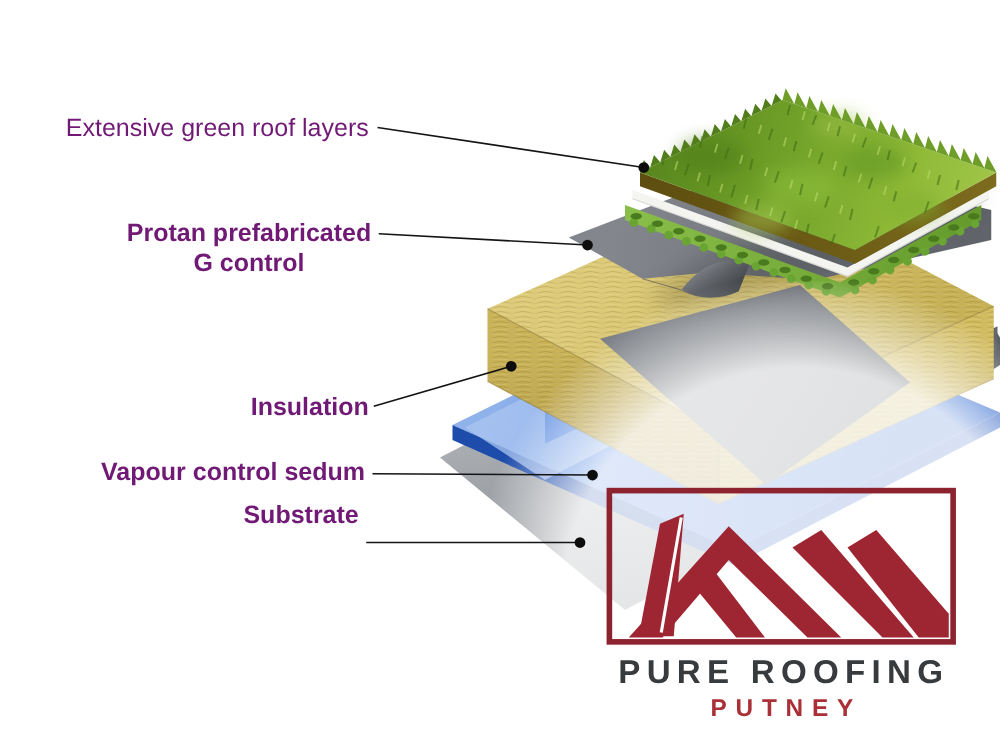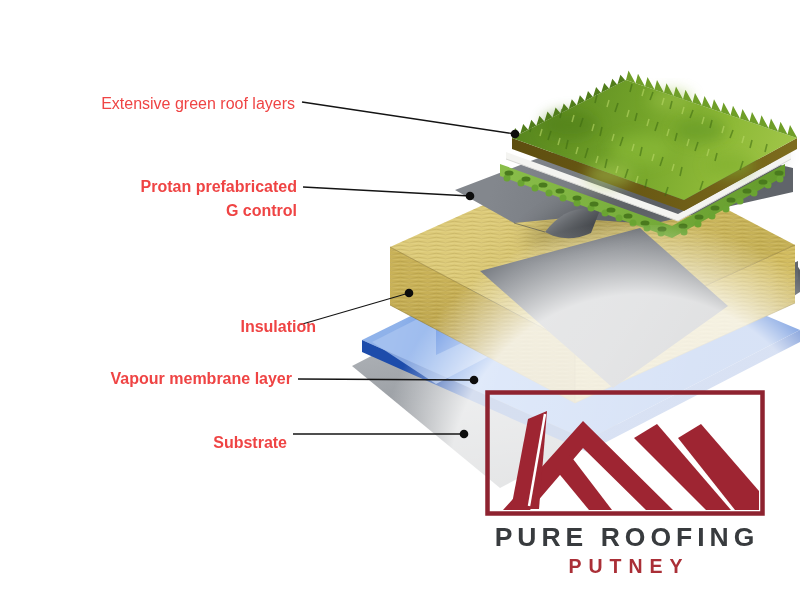--- a/index.html
+++ b/index.html
@@ -1,25 +1,25 @@
 <!DOCTYPE html>
 <html><head>
 <meta charset="utf-8">
 <style>
   html,body{margin:0;padding:0;background:#fff;}
   #stage{position:relative;width:800px;height:600px;background:#ffffff;overflow:hidden;
          font-family:"Liberation Sans",sans-serif;}
   #art{position:absolute;left:0;top:0;}
-  .lbl{position:absolute;color:#ef4444;font-size:16px;line-height:25px;text-align:right;white-space:nowrap;}
+  .lbl{position:absolute;color:#701a75;font-size:20px;line-height:25px;text-align:center;white-space:nowrap;}
   .lbl .l2{display:block;}
   #lbl-green{top:91px;right:505px;font-weight:400;}
   #lbl-membrane{top:175px;right:503px;font-weight:700;line-height:24px;}
-  #lbl-insulation{top:314px;right:484px;font-weight:700;}
+  #lbl-insulation{top:314px;right:505px;font-weight:700;}
   #lbl-vapour{top:366px;right:508px;font-weight:700;}
-  #lbl-substrate{top:430px;right:513px;font-weight:700;}
+  #lbl-substrate{top:400px;right:513px;font-weight:700;}
 </style>
 </head>
 <body>
 
 <div id="stage">
 
 <svg id="art" width="800" height="600" viewBox="0 0 800 600">
   <defs>
     <linearGradient id="gGrass" gradientUnits="userSpaceOnUse" x1="512" y1="100" x2="790" y2="190">
       <stop offset="0" stop-color="#55831d"></stop>
@@ -233,19 +233,19 @@
   <span>Extensive green roof layers</span>
 </div>
 <div class="lbl" id="lbl-membrane">
   <span>Protan prefabricated</span>
   <span class="l2">G control</span>
 </div>
 <div class="lbl" id="lbl-insulation">
   <span>Insulation</span>
 </div>
 <div class="lbl" id="lbl-vapour">
-  <span>Vapour membrane layer</span>
+  <span>Vapour control sedum</span>
 </div>
 <div class="lbl" id="lbl-substrate">
   <span>Substrate</span>
 </div>
 
 </div>
 
 </body></html>

